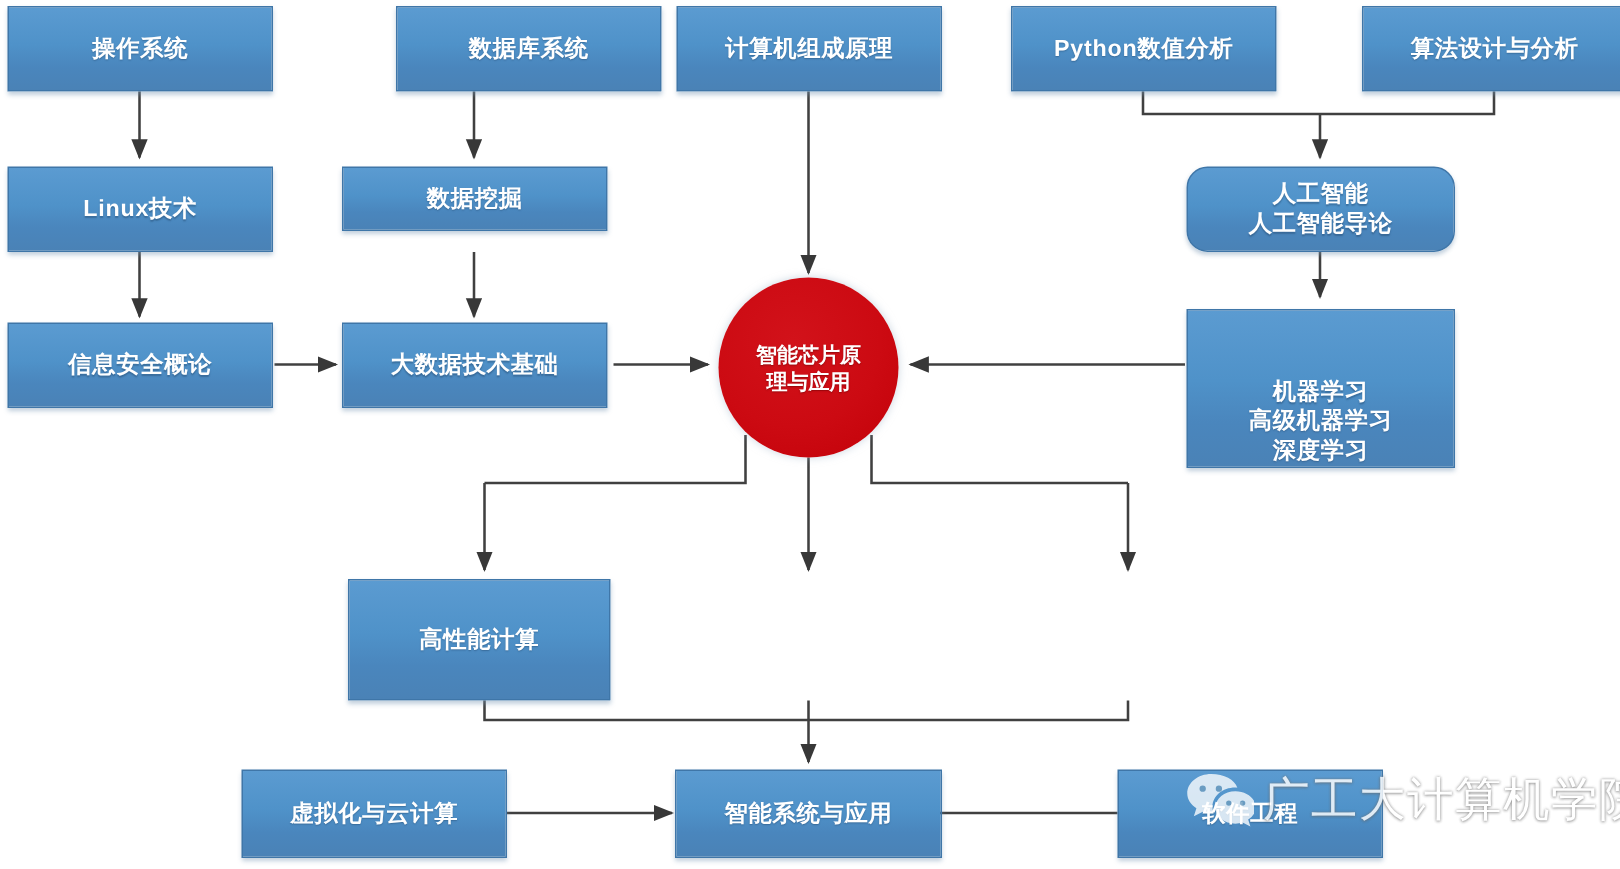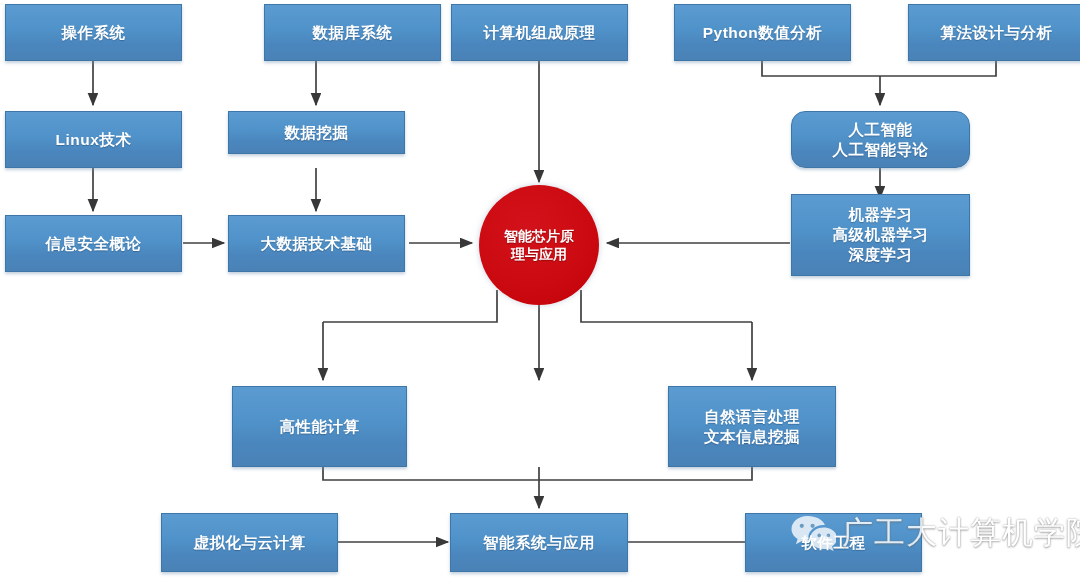--- a/index.html
+++ b/index.html
@@ -188,21 +188,21 @@
       <span>信息安全概论</span>
     </span>
   </div>
 
   <div class="node" style="left:228px; top:215px; width:177px; height:57px;">
     <span class="lines">
       <span>大数据技术基础</span>
     </span>
   </div>
 
-  <div class="node" style="left:791px; top:194px; width:179px; height:82px;">
+  <div class="node" style="left:791px; top:206px; width:179px; height:106px;align-items:flex-end;">
     <span class="lines">
       <span>机器学习</span>
       <span>高级机器学习</span>
       <span>深度学习</span>
     </span>
   </div>
 
   <div class="circle-node" style="left:479px; top:185px; width:120px; height:120px;">
     <span class="lines">
       <span>智能芯片原</span>
@@ -210,26 +210,20 @@
     </span>
   </div>
 
   <div class="node" style="left:232px; top:386px; width:175px; height:81px;">
     <span class="lines">
       <span>高性能计算</span>
     </span>
   </div>
 
 
-  <div class="node" style="left:668px; top:386px; width:168px; height:81px;">
-    <span class="lines">
-      <span>自然语言处理</span>
-      <span>文本信息挖掘</span>
-    </span>
-  </div>
 
   <div class="node" style="left:161px; top:513px; width:177px; height:59px;">
     <span class="lines">
       <span>虚拟化与云计算</span>
     </span>
   </div>
 
   <div class="node" style="left:745px; top:513px; width:177px; height:59px;">
     <span class="lines">
       <span>软件工程</span>

